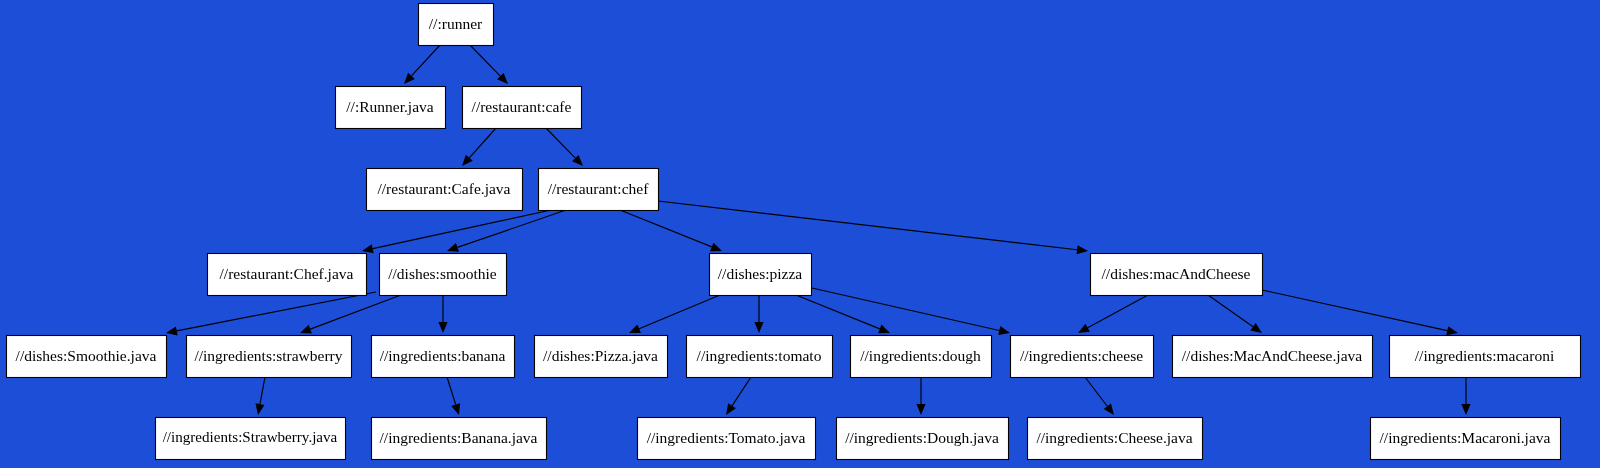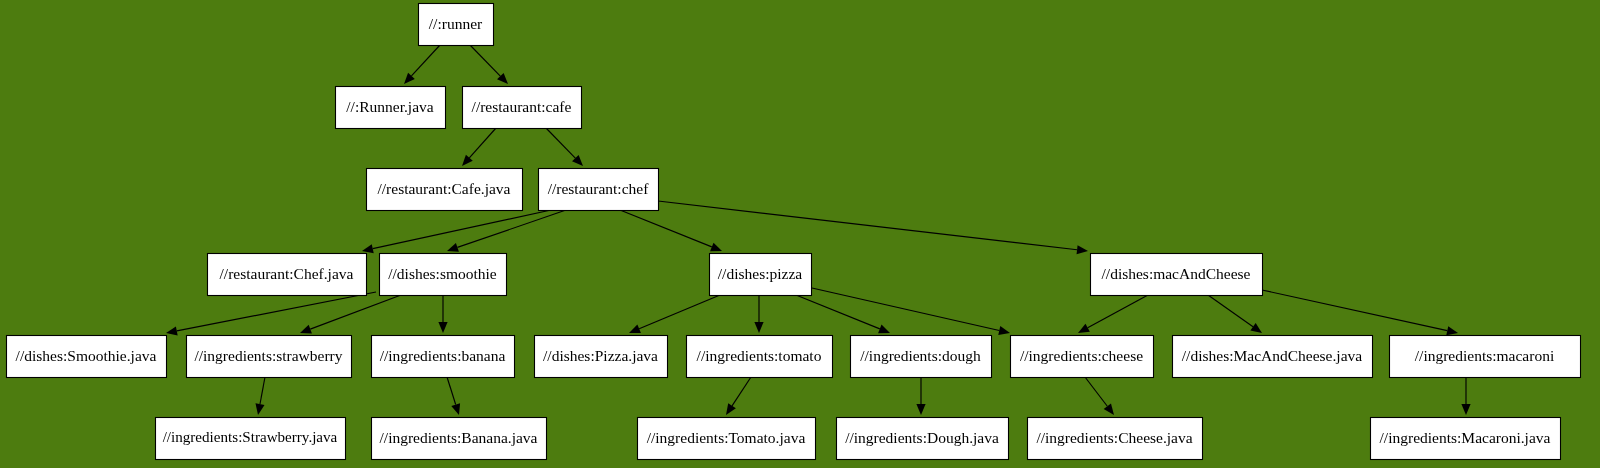--- a/index.html
+++ b/index.html
@@ -10,21 +10,21 @@
   body {
     width: 1600px;
     height: 468px;
     font-family: "Liberation Serif", "DejaVu Serif", serif;
     overflow: hidden;
   }
   #graph-root {
     position: relative;
     width: 1600px;
     height: 468px;
-    background: #4d7c0f;
+    background: #1d4ed8;
   }
   svg#graph-canvas {
     display: block;
     width: 1600px;
     height: 468px;
   }
   .node-box {
     fill: #ffffff;
     stroke: #000000;
     stroke-width: 1.1px;

